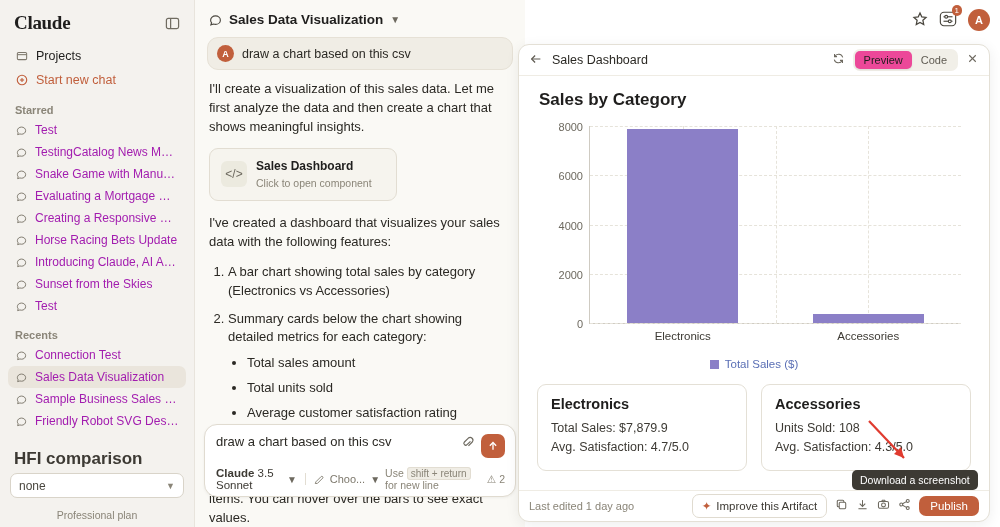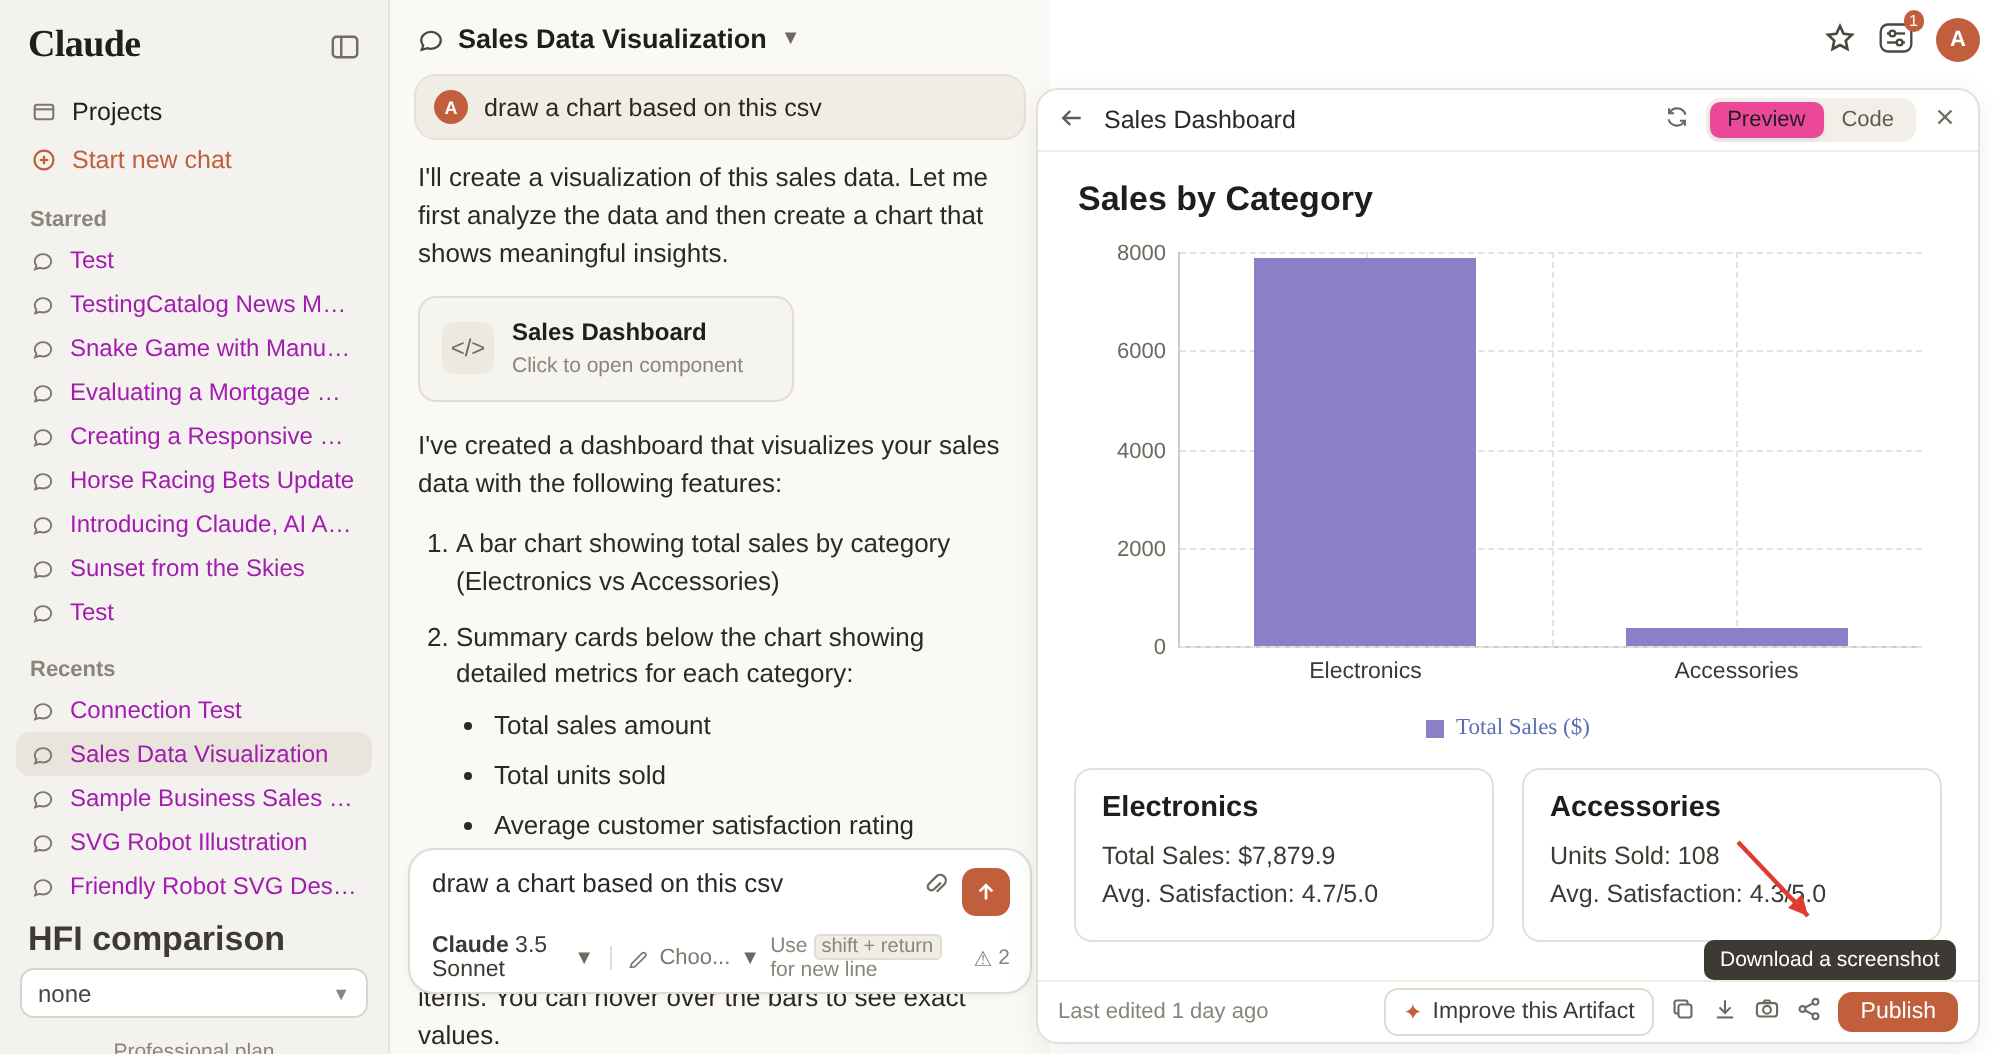--- a/index.html
+++ b/index.html
@@ -96,21 +96,21 @@
 
   .p-body { flex:1; padding:14px 18px 4px 18px; overflow:hidden; position:relative; }
   .chart-title { font-size:17px; font-weight:700; color:#1f1e1d; margin:0 0 12px 2px; }
   .chart-wrap { position:relative; height:228px; }
   .plot { position:absolute; left:52px; right:10px; top:4px; bottom:26px; border-left:1px solid #cfcbc2; border-bottom:1px solid #cfcbc2; }
   .gl { position:absolute; left:0; right:0; border-top:1px dashed #e6e3da; }
   .vl { position:absolute; top:0; bottom:0; border-left:1px dashed #e6e3da; }
   .ytick { position:absolute; right:100%; margin-right:7px; transform:translateY(-50%); font-size:11px; color:#6d695f; white-space:nowrap; }
   .bar { position:absolute; bottom:0; background:#8b7fc7; }
   .xtick { position:absolute; top:100%; margin-top:7px; transform:translateX(-50%); font-size:11.5px; color:#3d3a34; }
-  .legend { display:flex; align-items:center; justify-content:center; gap:6px; margin-top:8px; font-size:11.5px; color:#5a6fb5;font-family:Liberation Serif, serif; }
+  .legend { display:flex; align-items:center; justify-content:center; gap:6px; margin-top:8px; font-size:11.5px; color:#5a6fb5; }
   .lg-sw { width:9px; height:9px; background:#8b7fc7; }
 
   .cards { display:flex; gap:14px; margin-top:14px; }
   .card { flex:1; border:1px solid #e4e0d6; border-radius:9px; padding:11px 13px 12px 13px; background:#fff; }
   .card h4 { margin:0 0 7px 0; font-size:14.5px; font-weight:700; color:#1f1e1d; }
   .card .ln { font-size:12.5px; color:#3d3a34; line-height:1.55; }
 
   .p-foot { height:31px; border-top:1px solid #efece4; display:flex; align-items:center; padding:0 10px; gap:8px; }
   .edited { font-size:11px; color:#8a8578; }
   .improve { margin-left:auto; display:flex; align-items:center; gap:5px; border:1px solid #e0dbd0; border-radius:7px;
@@ -262,28 +262,20 @@
           </span>
         <span class="lbl">Sales Data Visualization</span>
       </div>
       <div class="sb-item">
         <span class="ico">
             <svg width="11" height="11" viewBox="0 0 16 16" fill="none" stroke="currentColor" stroke-width="1.4">
               <path d="M14 8.2c0 3-2.7 5.2-6 5.2-.8 0-1.6-.1-2.3-.4L2.3 14l.9-2.6C2.4 10.5 2 9.4 2 8.2 2 5.2 4.7 3 8 3s6 2.2 6 5.2z"></path>
             </svg>
           </span>
         <span class="lbl">Sample Business Sales CSV</span>
-      </div>
-      <div class="sb-item">
-        <span class="ico">
-            <svg width="11" height="11" viewBox="0 0 16 16" fill="none" stroke="currentColor" stroke-width="1.4">
-              <path d="M14 8.2c0 3-2.7 5.2-6 5.2-.8 0-1.6-.1-2.3-.4L2.3 14l.9-2.6C2.4 10.5 2 9.4 2 8.2 2 5.2 4.7 3 8 3s6 2.2 6 5.2z"></path>
-            </svg>
-          </span>
-        <span class="lbl">SVG Robot Illustration</span>
       </div>
       <div class="sb-item">
         <span class="ico">
             <svg width="11" height="11" viewBox="0 0 16 16" fill="none" stroke="currentColor" stroke-width="1.4">
               <path d="M14 8.2c0 3-2.7 5.2-6 5.2-.8 0-1.6-.1-2.3-.4L2.3 14l.9-2.6C2.4 10.5 2 9.4 2 8.2 2 5.2 4.7 3 8 3s6 2.2 6 5.2z"></path>
             </svg>
           </span>
         <span class="lbl">Friendly Robot SVG Design</span>
       </div>
     </div>

